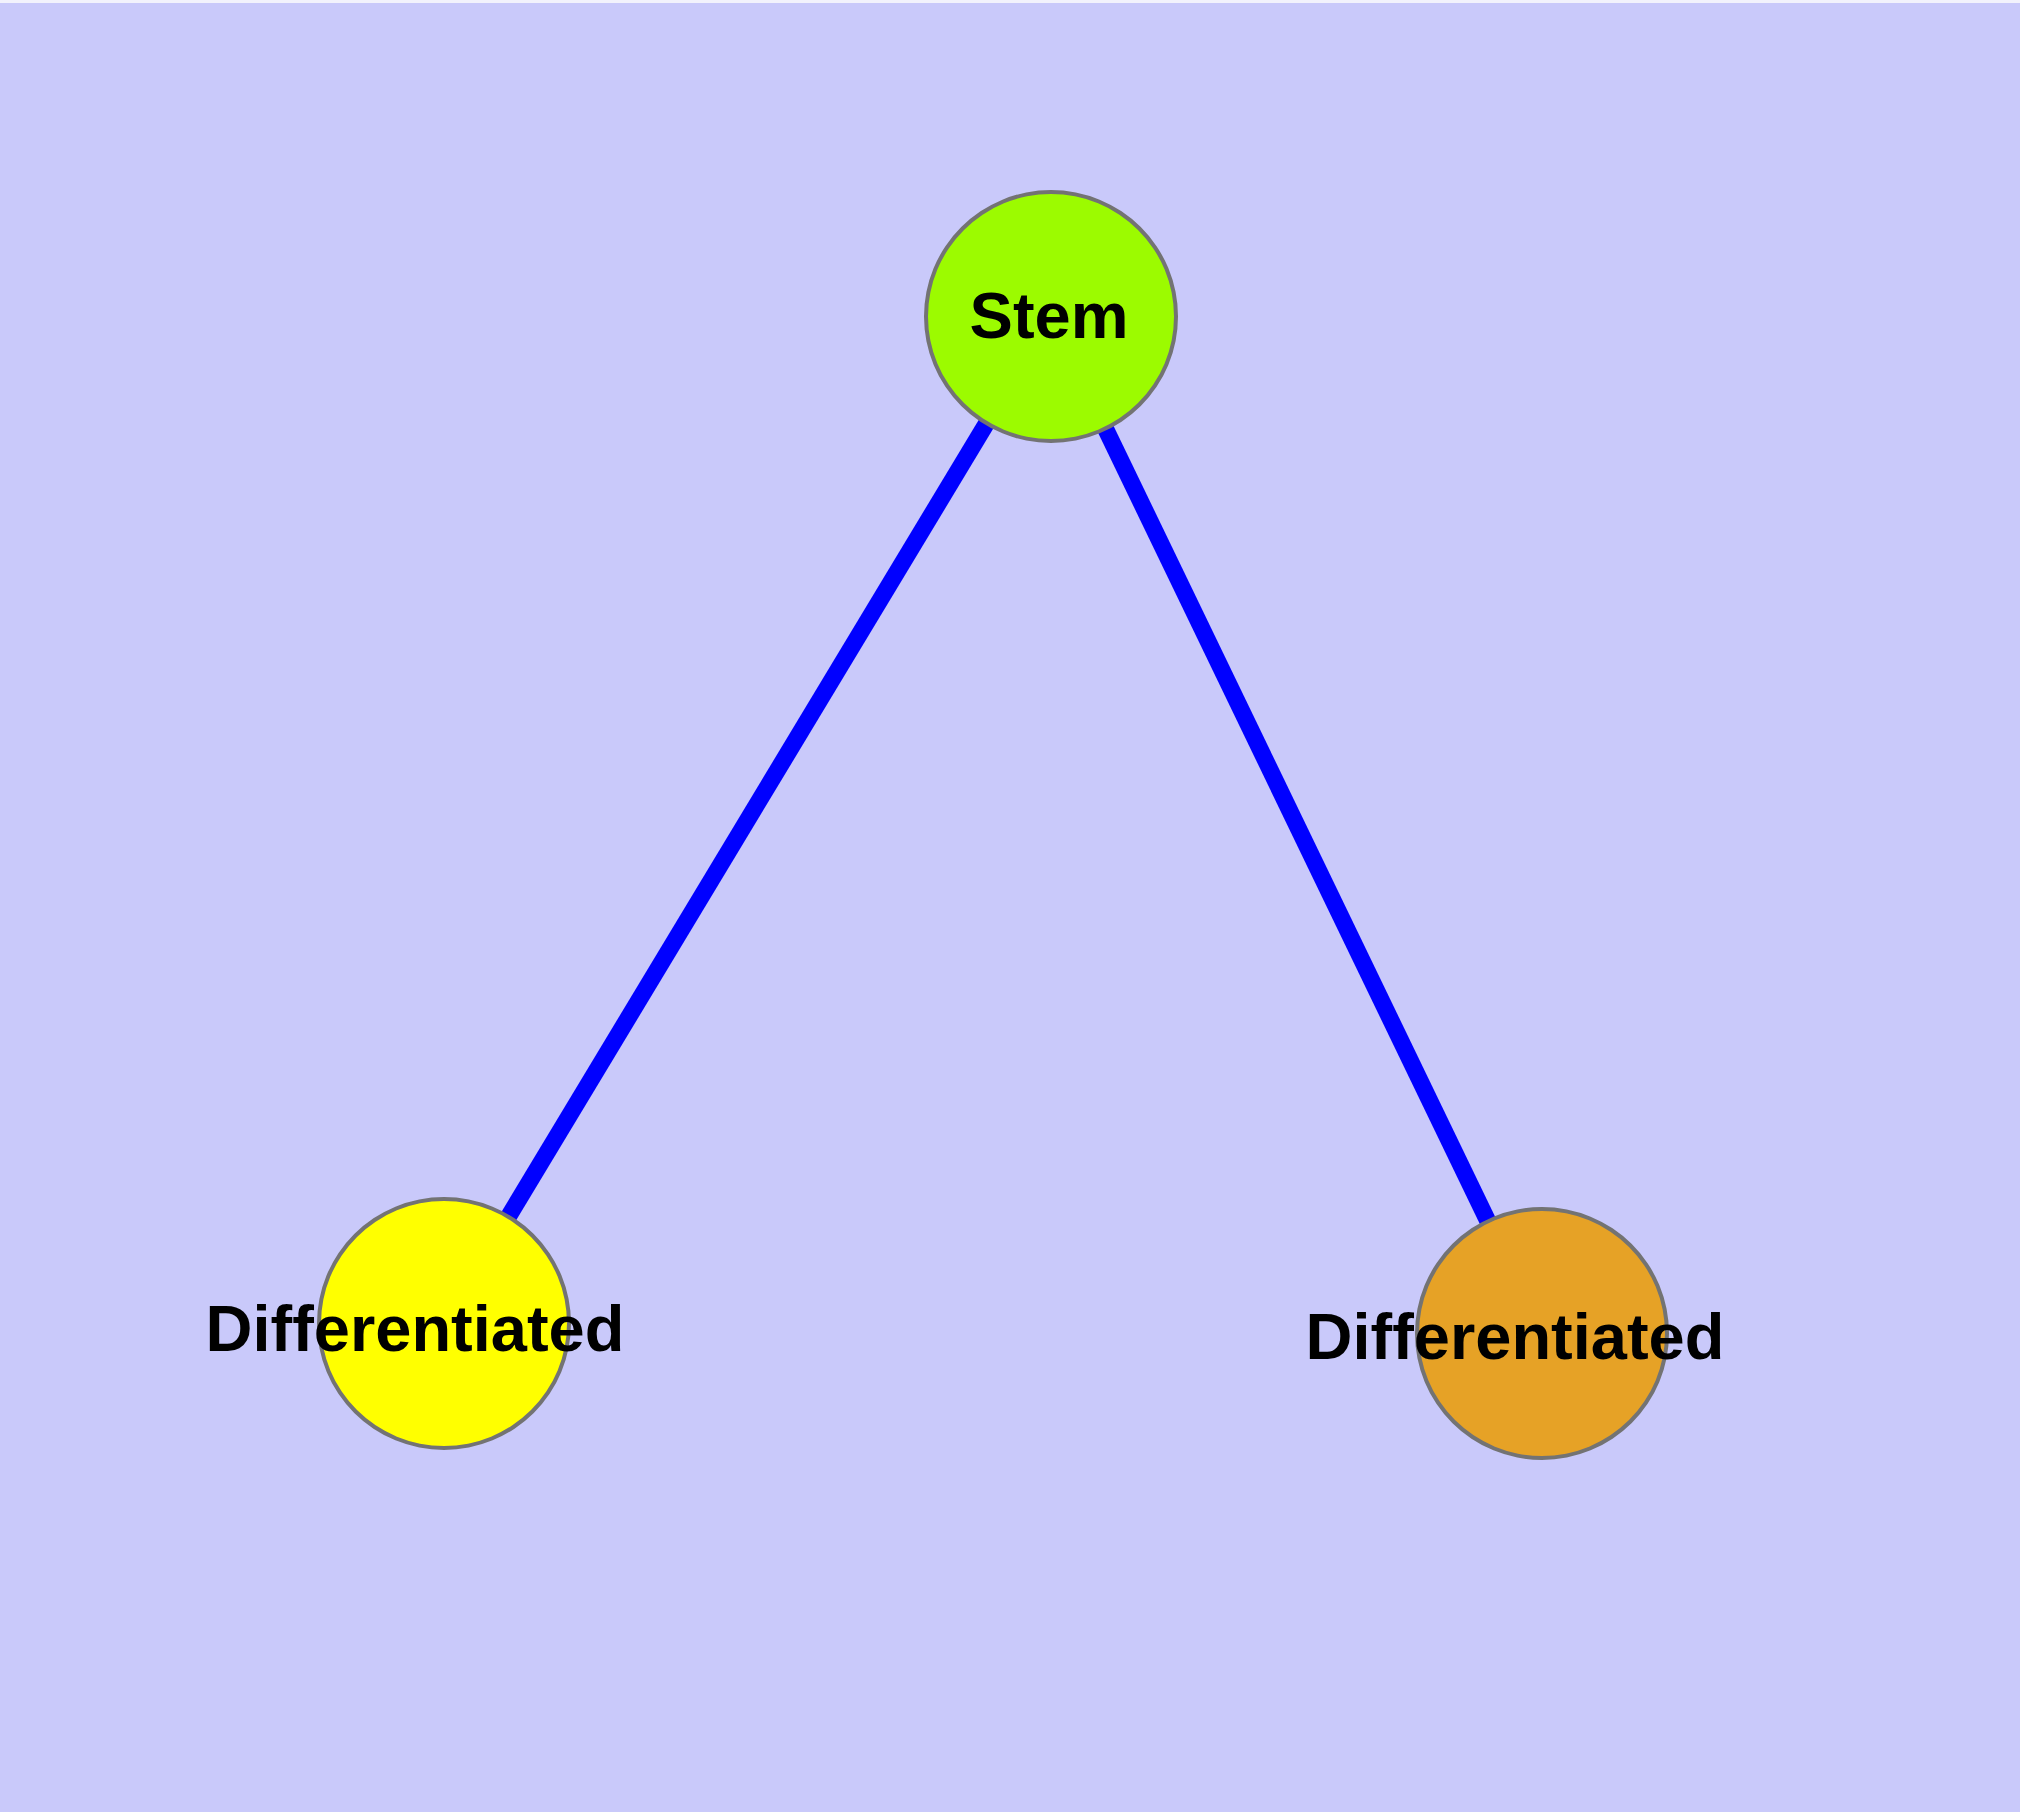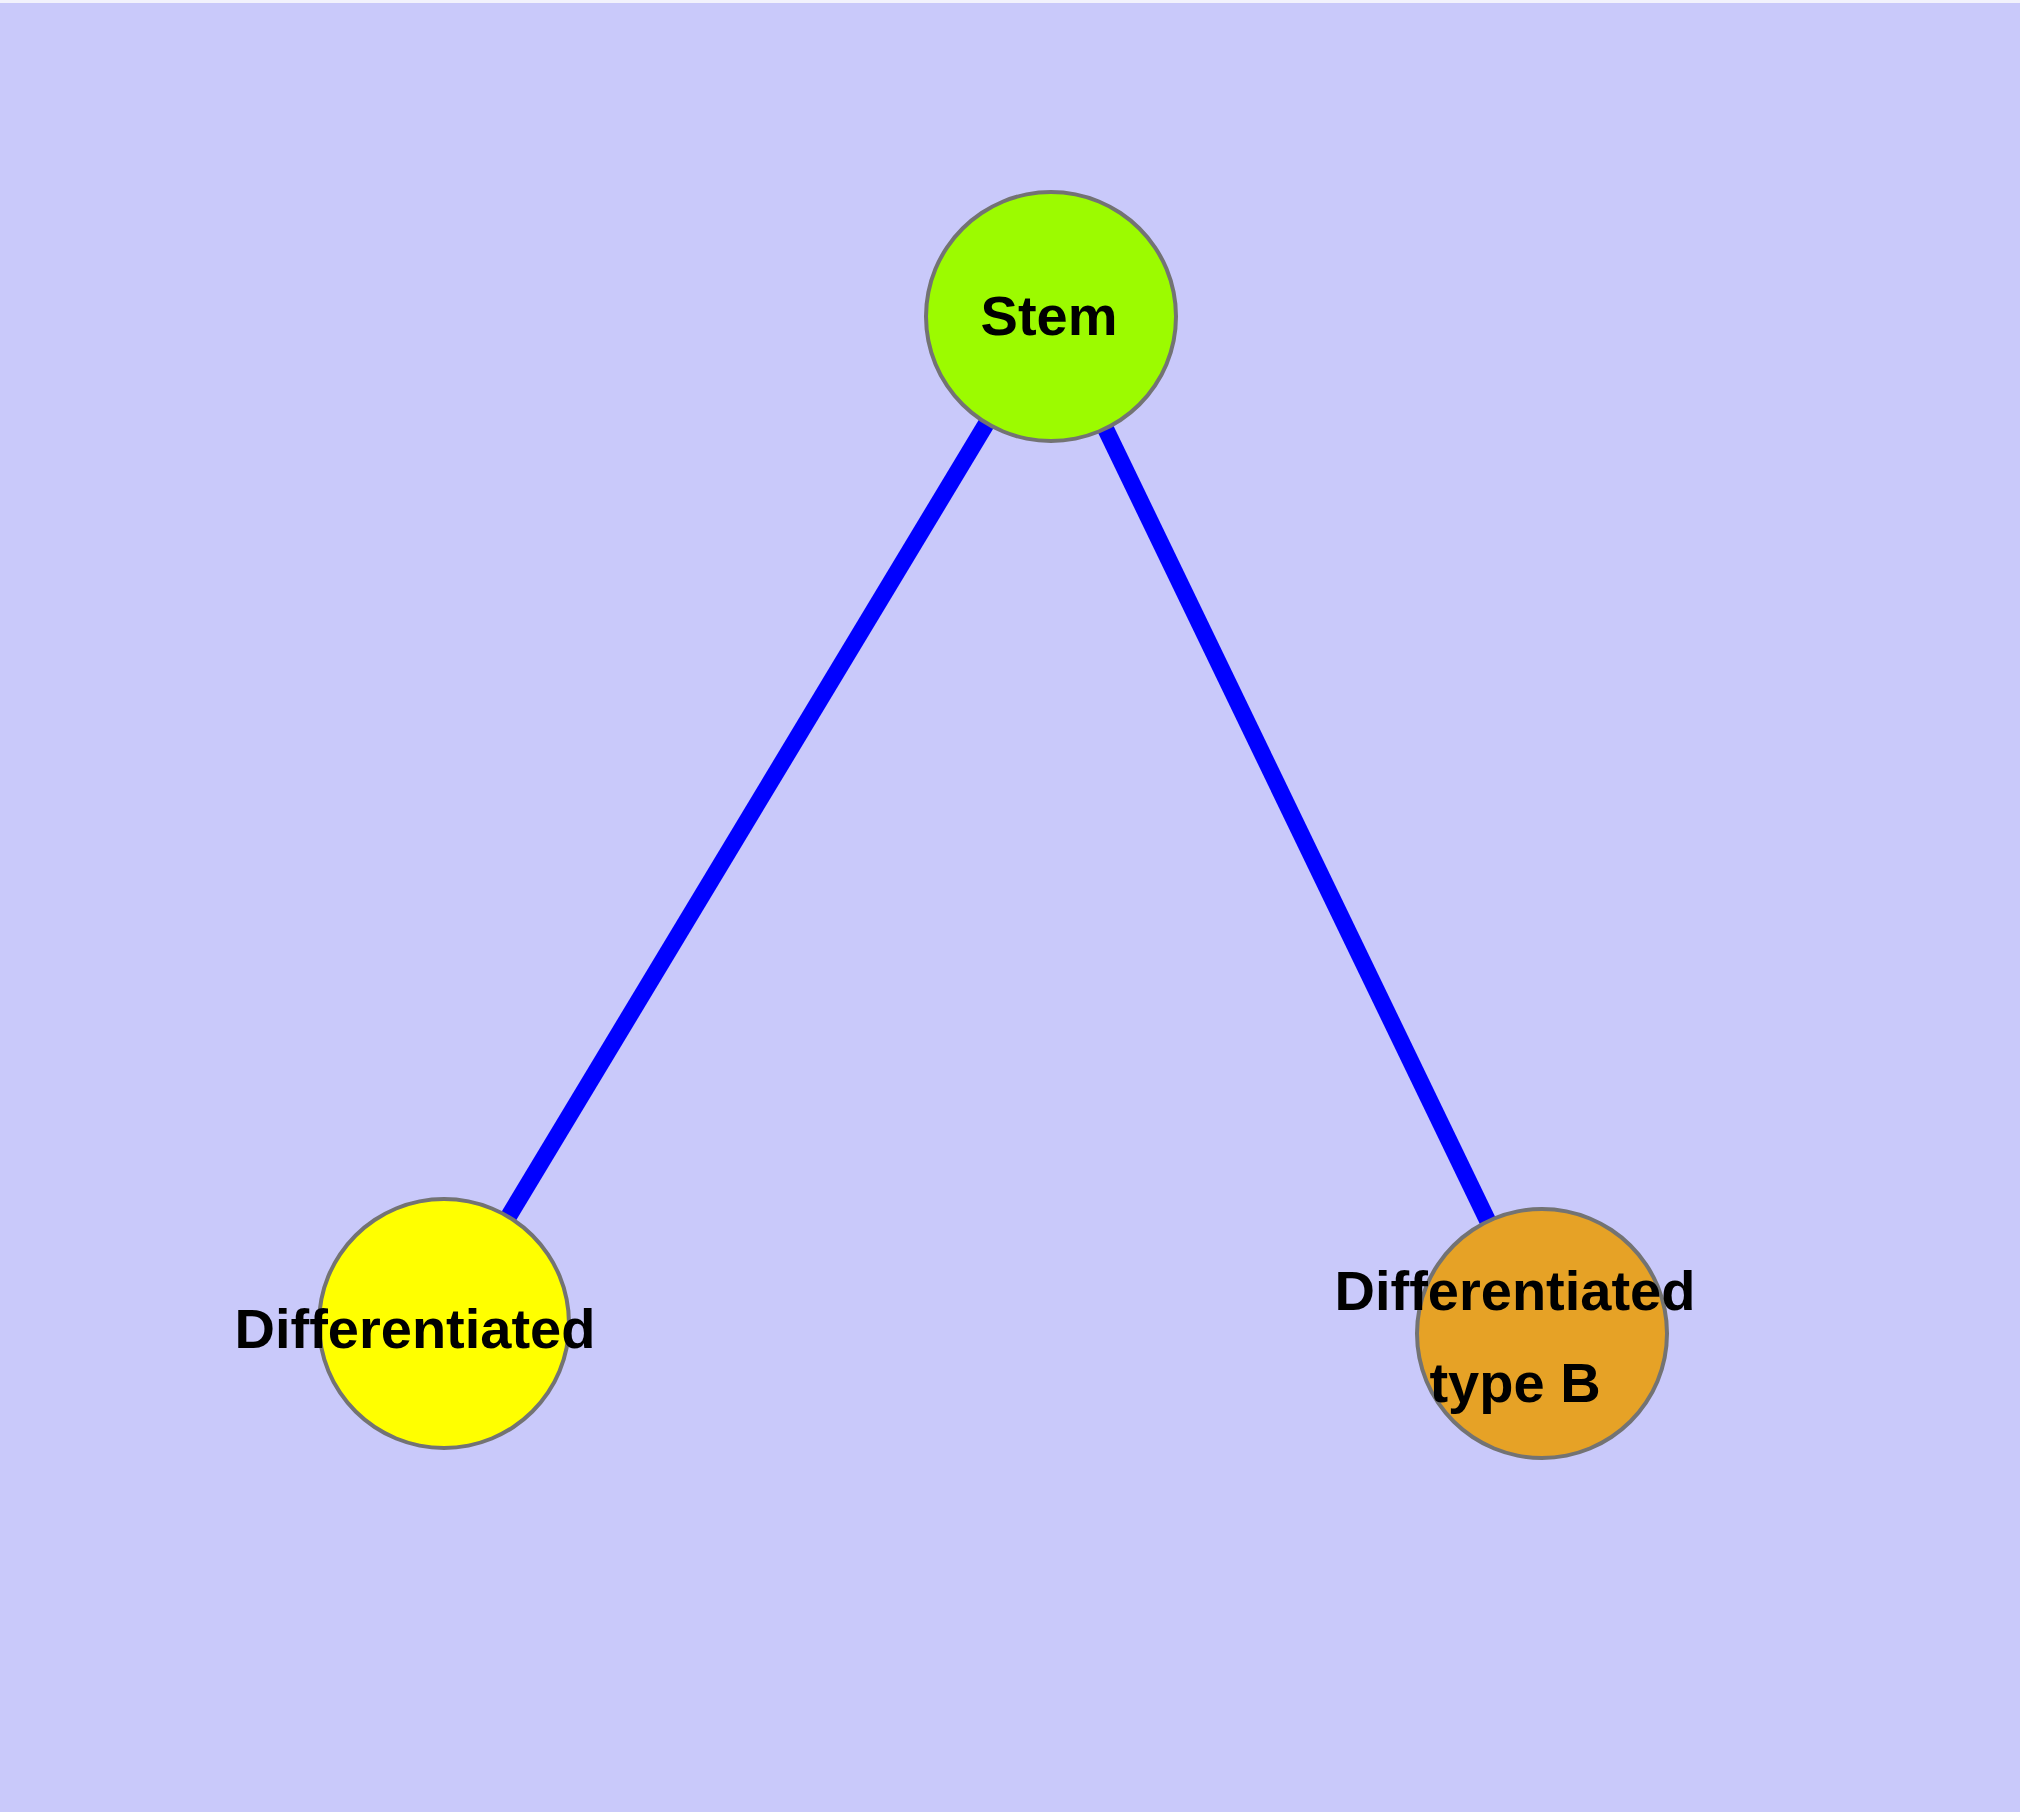--- a/index.html
+++ b/index.html
@@ -40,21 +40,21 @@
     width: 254px;
     height: 253px;
     box-sizing: border-box;
     border: 4.2px solid #737373;
     border-radius: 50%;
   }
   .node-label {
     position: absolute;
     transform: translate(-50%, -50%);
     font-weight: bold;
-    font-size: 56px;
+    font-size: 65px;
     line-height: 92px;
     text-align: center;
     white-space: nowrap;
     color: #000000;
   }
   .node-label .line {
     display: block;
   }
   
   #node-stem   { left: 924px; top: 190px;  }
@@ -85,17 +85,16 @@
   <div class="node-label" id="label-stem" style="color: rgb(0, 0, 0);">
     <span class="line">Stem</span>
   </div>
 
   <div class="node-label" id="label-type-a" style="color: rgb(0, 0, 0);">
     <span class="line">Differentiated</span>
   </div>
 
   <div class="node-label" id="label-type-b" style="color: rgb(0, 0, 0);">
     <span class="line">Differentiated</span>
-    <span class="line">type B</span>
   </div>
 
 </div>
 
 
 </body></html>

